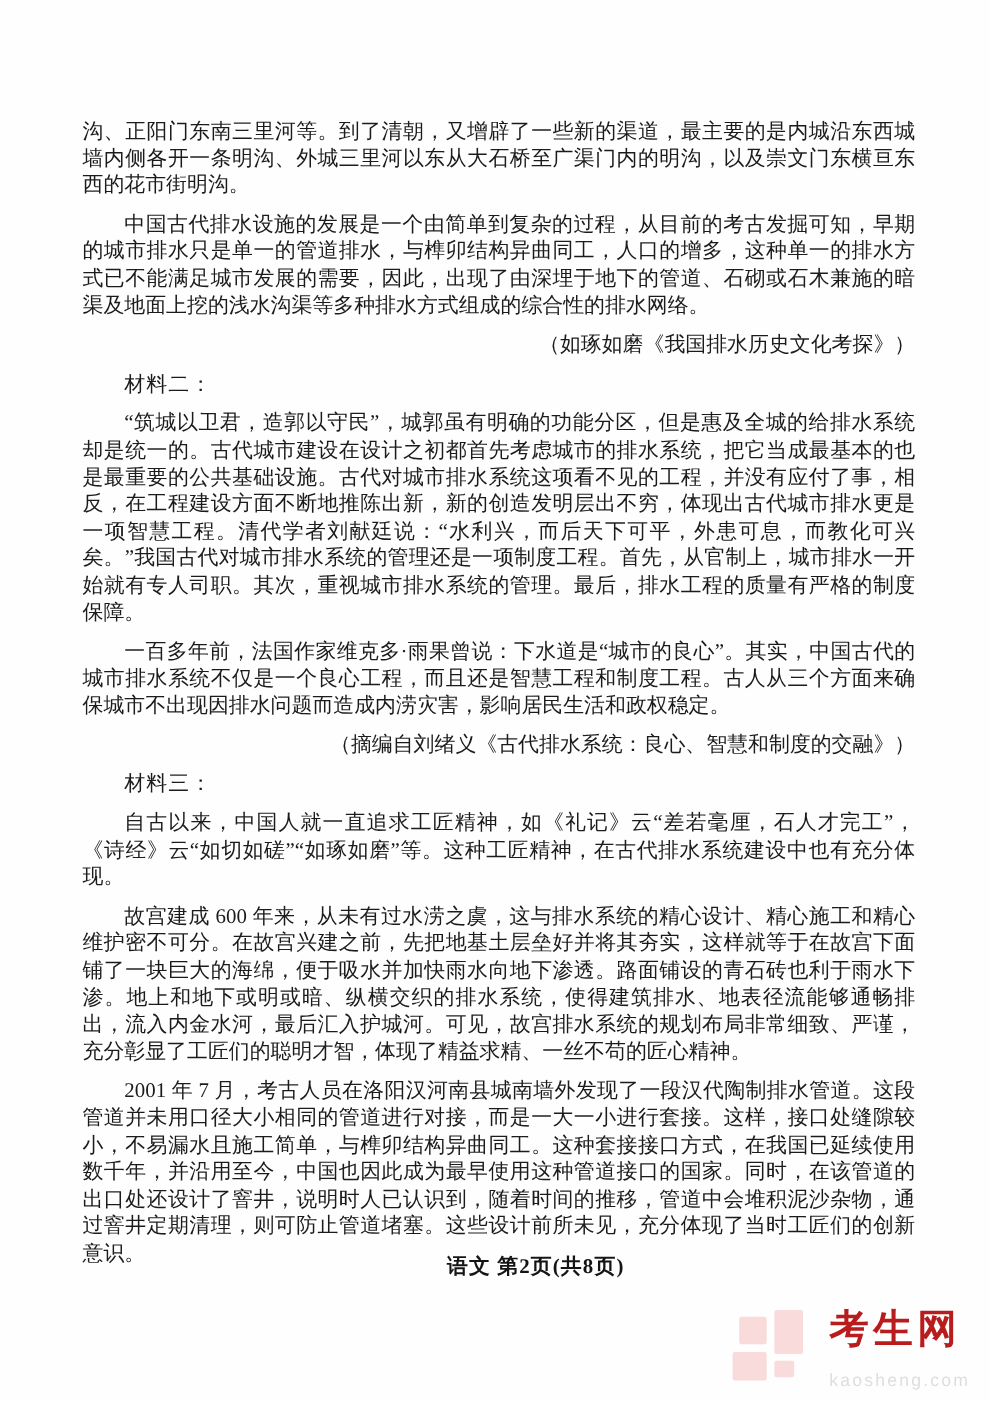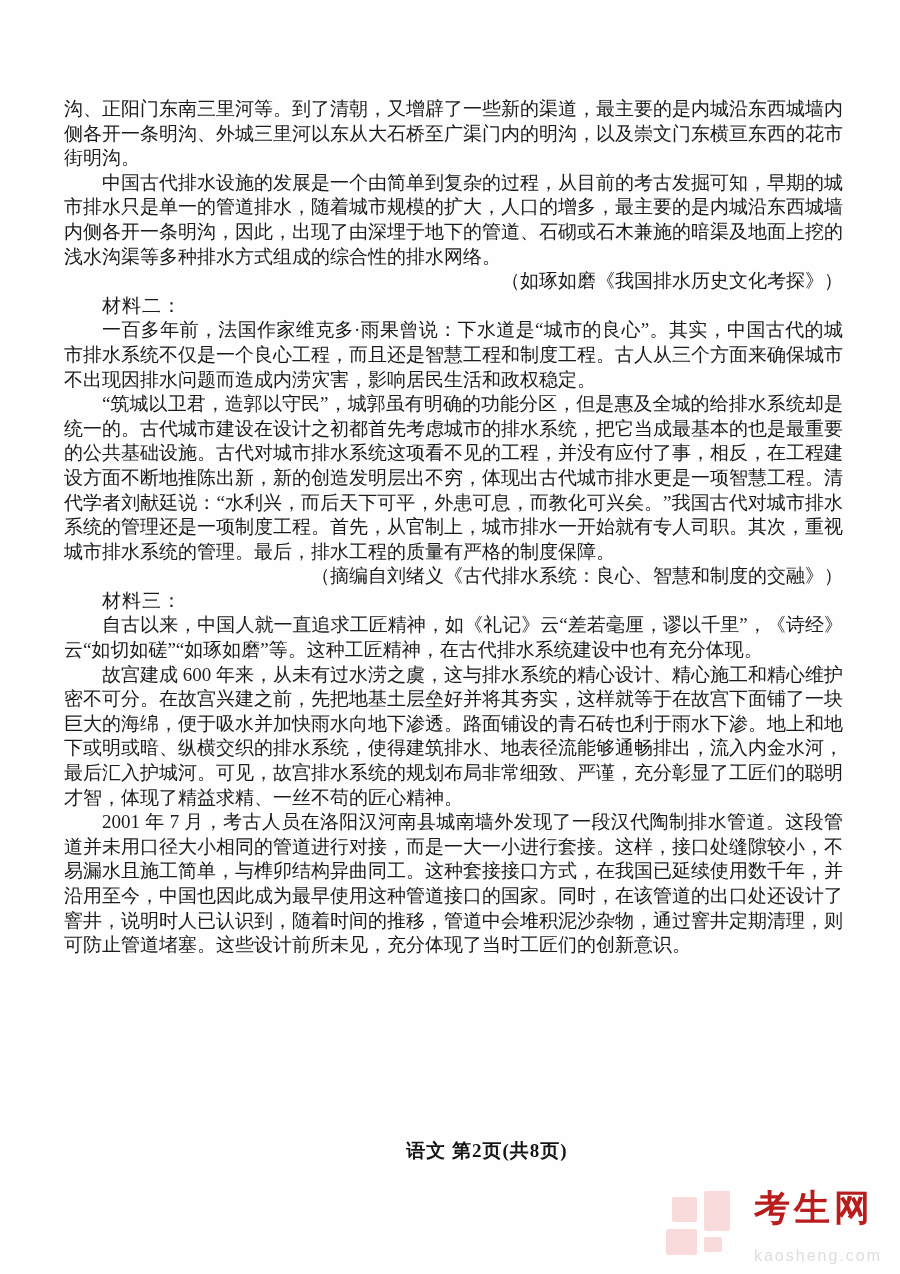--- a/index.html
+++ b/index.html
@@ -17,21 +17,21 @@
   .doc {
     position: absolute;
     left: 64px; top: 97px;
     width: 779px;
     color: #1b1b1b;
     font-size: 19px;
     line-height: 24.6px;
     text-align: justify;
     text-justify: inter-character;
   }
-  .doc p { margin: 0; text-indent: 2em; }
+  .doc p { margin: 11px; text-indent: 2em; }
   .doc p.cont { text-indent: 0; }
   .doc p.attribution { text-align: right; text-indent: 0; }
   .doc p.heading { font-weight: normal; letter-spacing: 1px; }
   .footer {
     position: absolute;
     left: 0; top: 1138px; width: 900px;
     text-align: center;
     font-weight: bold;
     font-size: 19px;
     color: #141414;
@@ -66,28 +66,28 @@
     font-family: "Liberation Sans", sans-serif;
   }
 </style>
 </head>
 <body>
 
 <div class="page">
 
   <div class="doc">
     <p class="cont">沟、正阳门东南三里河等。到了清朝，又增辟了一些新的渠道，最主要的是内城沿东西城墙内侧各开一条明沟、外城三里河以东从大石桥至广渠门内的明沟，以及崇文门东横亘东西的花市街明沟。</p>
-    <p>中国古代排水设施的发展是一个由简单到复杂的过程，从目前的考古发掘可知，早期的城市排水只是单一的管道排水，随着城市规模的扩大，人口的增多，最主要的是内城沿东西城墙内侧各开一条明沟，因此，出现了由深埋于地下的管道、石砌或石木兼施的暗渠及地面上挖的浅水沟渠等多种排水方式组成的综合性的排水网络。</p>
+    <p>中国古代排水设施的发展是一个由简单到复杂的过程，从目前的考古发掘可知，早期的城市排水只是单一的管道排水，与榫卯结构异曲同工，人口的增多，这种单一的排水方式已不能满足城市发展的需要，因此，出现了由深埋于地下的管道、石砌或石木兼施的暗渠及地面上挖的浅水沟渠等多种排水方式组成的综合性的排水网络。</p>
     <p class="attribution">（如琢如磨《我国排水历史文化考探》）</p>
     <p class="heading">材料二：</p>
+    <p>“筑城以卫君，造郭以守民”，城郭虽有明确的功能分区，但是惠及全城的给排水系统却是统一的。古代城市建设在设计之初都首先考虑城市的排水系统，把它当成最基本的也是最重要的公共基础设施。古代对城市排水系统这项看不见的工程，并没有应付了事，相反，在工程建设方面不断地推陈出新，新的创造发明层出不穷，体现出古代城市排水更是一项智慧工程。清代学者刘献廷说：“水利兴，而后天下可平，外患可息，而教化可兴矣。”我国古代对城市排水系统的管理还是一项制度工程。首先，从官制上，城市排水一开始就有专人司职。其次，重视城市排水系统的管理。最后，排水工程的质量有严格的制度保障。</p>
     <p>一百多年前，法国作家维克多·雨果曾说：下水道是“城市的良心”。其实，中国古代的城市排水系统不仅是一个良心工程，而且还是智慧工程和制度工程。古人从三个方面来确保城市不出现因排水问题而造成内涝灾害，影响居民生活和政权稳定。</p>
-    <p>“筑城以卫君，造郭以守民”，城郭虽有明确的功能分区，但是惠及全城的给排水系统却是统一的。古代城市建设在设计之初都首先考虑城市的排水系统，把它当成最基本的也是最重要的公共基础设施。古代对城市排水系统这项看不见的工程，并没有应付了事，相反，在工程建设方面不断地推陈出新，新的创造发明层出不穷，体现出古代城市排水更是一项智慧工程。清代学者刘献廷说：“水利兴，而后天下可平，外患可息，而教化可兴矣。”我国古代对城市排水系统的管理还是一项制度工程。首先，从官制上，城市排水一开始就有专人司职。其次，重视城市排水系统的管理。最后，排水工程的质量有严格的制度保障。</p>
     <p class="attribution">（摘编自刘绪义《古代排水系统：良心、智慧和制度的交融》）</p>
     <p class="heading">材料三：</p>
-    <p>自古以来，中国人就一直追求工匠精神，如《礼记》云“差若毫厘，谬以千里”，《诗经》云“如切如磋”“如琢如磨”等。这种工匠精神，在古代排水系统建设中也有充分体现。</p>
+    <p>自古以来，中国人就一直追求工匠精神，如《礼记》云“差若毫厘，石人才完工”，《诗经》云“如切如磋”“如琢如磨”等。这种工匠精神，在古代排水系统建设中也有充分体现。</p>
     <p>故宫建成 600 年来，从未有过水涝之虞，这与排水系统的精心设计、精心施工和精心维护密不可分。在故宫兴建之前，先把地基土层垒好并将其夯实，这样就等于在故宫下面铺了一块巨大的海绵，便于吸水并加快雨水向地下渗透。路面铺设的青石砖也利于雨水下渗。地上和地下或明或暗、纵横交织的排水系统，使得建筑排水、地表径流能够通畅排出，流入内金水河，最后汇入护城河。可见，故宫排水系统的规划布局非常细致、严谨，充分彰显了工匠们的聪明才智，体现了精益求精、一丝不苟的匠心精神。</p>
     <p>2001 年 7 月，考古人员在洛阳汉河南县城南墙外发现了一段汉代陶制排水管道。这段管道并未用口径大小相同的管道进行对接，而是一大一小进行套接。这样，接口处缝隙较小，不易漏水且施工简单，与榫卯结构异曲同工。这种套接接口方式，在我国已延续使用数千年，并沿用至今，中国也因此成为最早使用这种管道接口的国家。同时，在该管道的出口处还设计了窨井，说明时人已认识到，随着时间的推移，管道中会堆积泥沙杂物，通过窨井定期清理，则可防止管道堵塞。这些设计前所未见，充分体现了当时工匠们的创新意识。</p>
   </div>
 
   <div class="footer">语文 第2页(共8页)</div>
 
   <div class="watermark">
     <div class="wm-logo">
       <div class="blk b1"></div>
       <div class="blk b2"></div>

